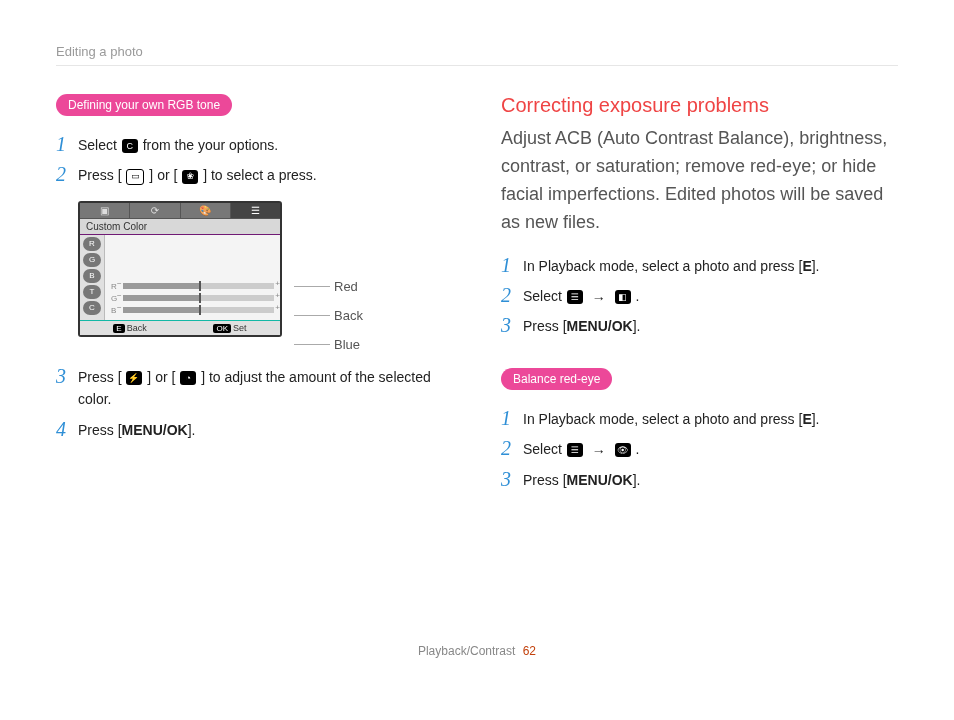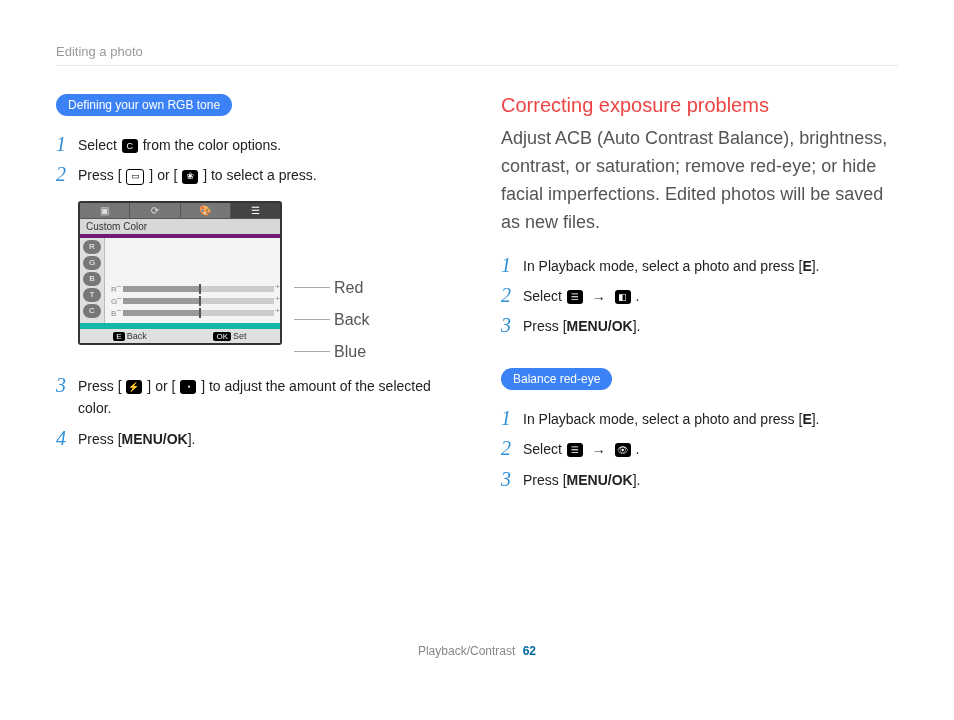--- a/index.html
+++ b/index.html
@@ -1,77 +1,77 @@
 <!DOCTYPE html>
 <html><head>
 <meta charset="utf-8">
 <style>
   html,body{margin:0;padding:0;background:#fff;font-family:Arial,Helvetica,sans-serif;color:#333;}
   .page{width:954px;height:680px;position:relative;box-sizing:border-box;padding:44px 56px 0 56px;}
   .header{font-size:13px;color:#9a9a9a;margin-bottom:28px;border-bottom:1px solid #e6e6e6;padding-bottom:6px;}
   .cols{display:flex;gap:48px;}
   .col{flex:1;min-width:0;}
-  .pill{display:inline-block;background:#3b82f6;color:#fff;font-size:12px;padding:4px 12px;border-radius:12px;margin-bottom:10px;}
+  .pill{display:inline-block;background:#ec4899;color:#fff;font-size:12px;padding:4px 12px;border-radius:12px;margin-bottom:10px;}
   ol.steps{list-style:none;padding:0;margin:0 0 14px 0;}
   ol.steps>li{display:flex;align-items:flex-start;margin:8px 0;font-size:14px;color:#222;}
   .num{font-family:Georgia,"Times New Roman",serif;font-style:italic;color:#2f8fd6;font-size:20px;line-height:1;width:22px;flex:none;}
   .txt{flex:1;line-height:1.6;}
   .txt b{font-weight:bold;}
   .glyph{display:inline-flex;align-items:center;justify-content:center;vertical-align:middle;width:16px;height:14px;background:#000;color:#fff;border-radius:3px;font-size:9px;line-height:1;margin:0 1px;}
   .glyph.light{background:#fff;color:#000;border:1px solid #000;}
   .arrow{margin:0 4px;}
   .h2{color:#ef4444;font-size:20px;margin:0 0 8px 0;font-weight:normal;}
   .lead{font-size:18px;color:#555;line-height:1.55;margin-bottom:18px;}
 
   
   .diagram-wrap{display:flex;align-items:flex-start;gap:12px;margin:6px 0 14px 22px;}
   .lcd{width:200px;border:2px solid #333;border-radius:3px;background:#f4f4f4;font-size:10px;}
   .lcd-top{display:flex;background:#777;border-bottom:1px solid #555;}
   .lcd-tab{flex:1;text-align:center;padding:2px 0;color:#ddd;font-size:10px;border-right:1px solid #555;}
   .lcd-tab:last-child{border-right:none;background:#444;color:#fff;}
-  .lcd-label{background:#d8d8d8;padding:2px 6px;border-bottom:4px solid #701a75;}
+  .lcd-label{background:#d8d8d8;padding:2px 6px;border-bottom:1px solid #701a75;}
   .lcd-body{display:flex;}
   .lcd-side{width:24px;background:#e0e0e0;border-right:1px solid #bbb;}
   .lcd-side .sbtn{height:14px;margin:2px 3px;background:#777;border-radius:7px;display:flex;align-items:center;justify-content:center;color:#fff;font-size:8px;}
   .lcd-main{flex:1;padding:4px 6px 2px 6px;position:relative;}
   .slider-row{display:flex;align-items:center;gap:4px;margin:3px 0;}
   .slider-row .lab{width:8px;font-size:8px;color:#888;}
   .bar{flex:1;height:6px;background:#ccc;position:relative;}
   .bar .fill{position:absolute;left:0;top:0;bottom:0;width:50%;background:#9a9a9a;}
   .bar .mark{position:absolute;top:-2px;bottom:-2px;width:2px;background:#555;left:50%;}
   .bar::after{content:"+";position:absolute;right:-6px;top:-4px;font-size:8px;color:#888;}
   .bar::before{content:"−";position:absolute;left:-6px;top:-4px;font-size:8px;color:#888;}
-  .lcd-bottom{display:flex;border-top:6px solid #14b8a6;background:#e0e0e0;font-size:9px;}
+  .lcd-bottom{display:flex;border-top:1px solid #14b8a6;background:#e0e0e0;font-size:9px;}
   .lcd-bottom span{flex:1;text-align:center;padding:2px 0;}
   .lcd-bottom .k{display:inline-block;background:#000;color:#fff;border-radius:2px;padding:0 3px;margin-right:2px;font-size:8px;}
-  .callouts{display:flex;flex-direction:column;gap:14px;padding-top:78px;font-size:16px;color:#555;}
+  .callouts{display:flex;flex-direction:column;gap:14px;padding-top:78px;font-size:13px;color:#555;}
   .callouts .c{display:flex;align-items:center;gap:4px;}
   .callouts .line{width:36px;height:1px;background:#aaa;}
 
   .footer{position:absolute;bottom:22px;left:0;right:0;text-align:center;font-size:12px;color:#888;}
-  .footer .pg{color:#0369a1;margin-left:4px;font-weight:bold;}
+  .footer .pg{color:#c2410c;margin-left:4px;}
 </style>
 </head>
 <body>
 
 <div class="page">
   <div class="header">Editing a photo</div>
 
   <div class="cols">
 
     <div class="col">
       <div class="pill">Defining your own RGB tone</div>
 
       <ol class="steps">
         <li>
           <span class="num">1</span>
           <span class="txt">
             <span>Select </span>
             <span class="glyph">C</span>
-            <span> from the color options.</span>
+            <span> from the your options.</span>
           </span>
         </li>
         <li>
           <span class="num">2</span>
           <span class="txt">
             <span>Press [</span>
             <span class="glyph light">▭</span>
             <span>] or [</span>
             <span class="glyph">❀</span>
             <span>] to select a press.</span>

